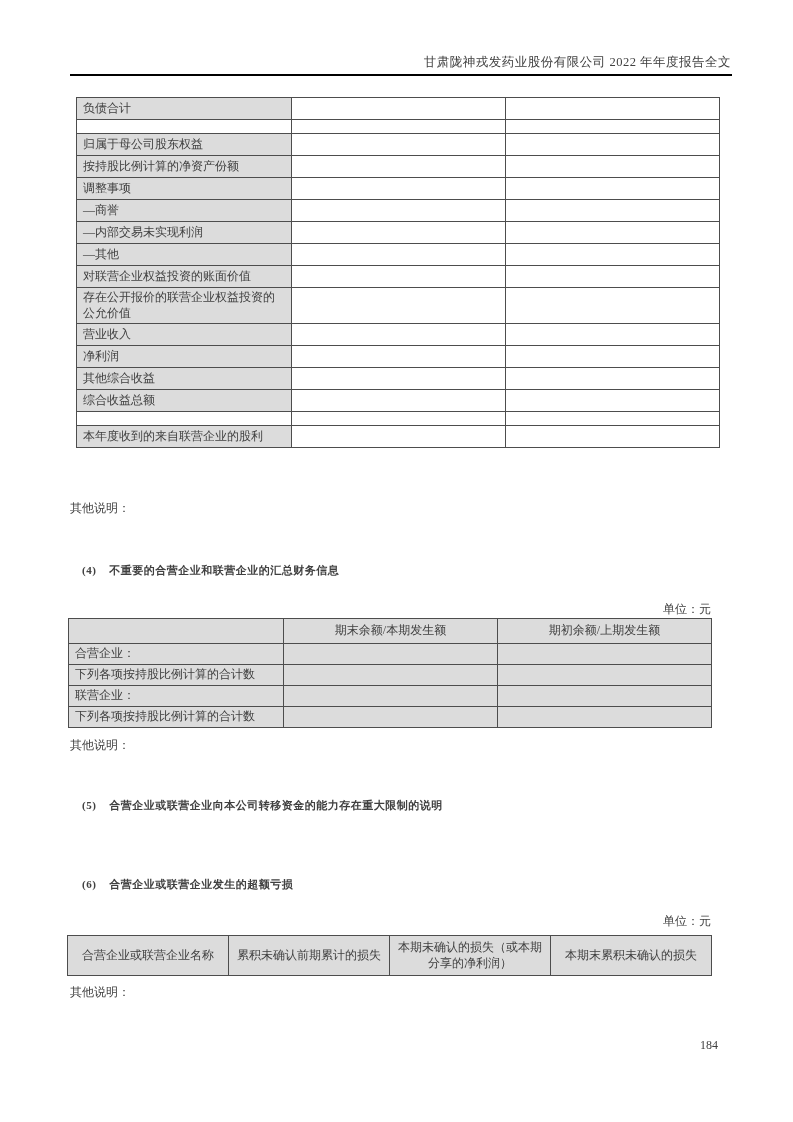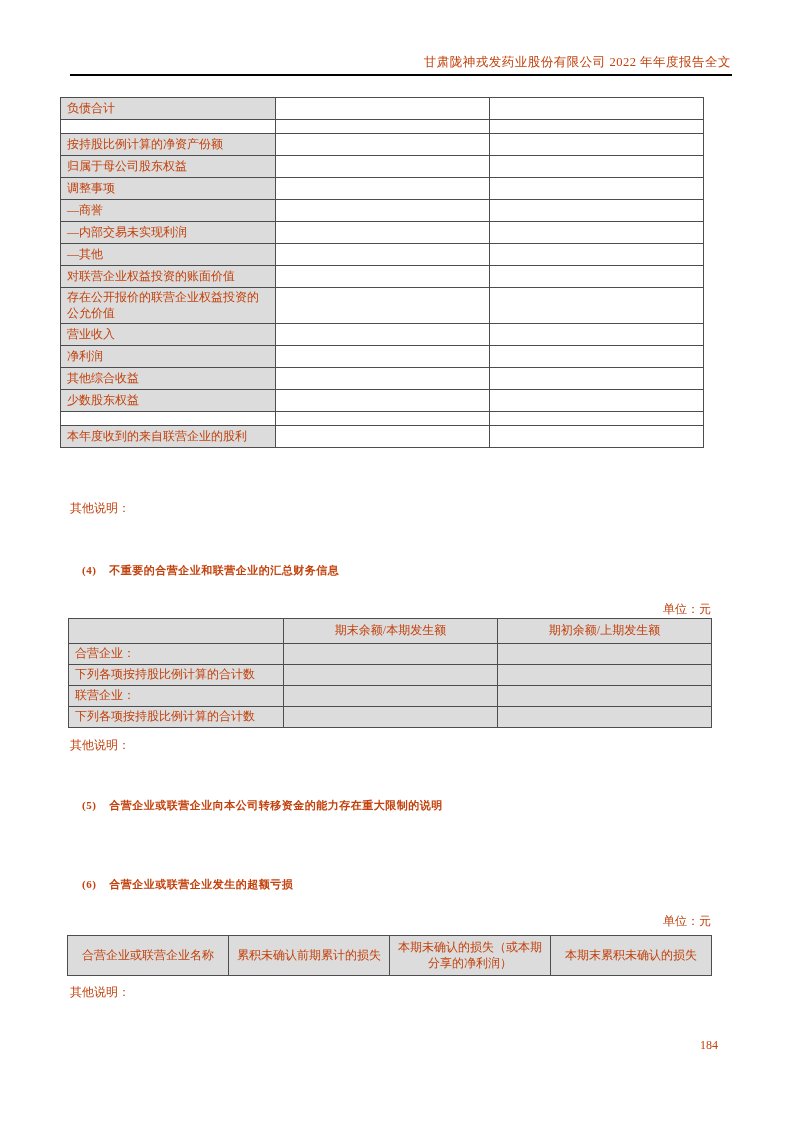--- a/index.html
+++ b/index.html
@@ -2,21 +2,21 @@
 <html><head>
 <meta charset="utf-8">
 <style>
   * { margin:0; padding:0; box-sizing:border-box; }
   html,body { background:#ffffff; }
   .page {
     position:relative;
     width:793px; height:1122px;
     margin:0 auto;
     background:#ffffff;
-    color:#c2410c;
+    color:#404040;
     font-family:"Liberation Serif","DejaVu Serif",serif;
     overflow:hidden;
   }
   .doc-header {
     position:absolute; top:54px; left:70px; width:661px;
     text-align:right; font-size:12.5px; letter-spacing:0.5px;
   }
   .doc-rule {
     position:absolute; top:74px; left:70px; width:662px; height:2px;
     background:#000000;
@@ -24,21 +24,21 @@
   table { border-collapse:collapse; table-layout:fixed; }
   td {
     border:1px solid #4d4d4d;
     font-size:12px; line-height:1.3;
     vertical-align:middle;
     padding:1px 6px;
     overflow:hidden;
     word-break:break-all;
   }
   .grey { background:#dcdcdc; }
-  .t1 { position:absolute; top:97px; left:60px; width:643px;border-radius:29px; }
+  .t1 { position:absolute; top:97px; left:76px; width:643px;border-radius:29px; }
   .t1 td.label { text-align:left; }
   .t1 tr.r      { height:22px; }
   .t1 tr.r-empty{ height:14px; }
   .t1 tr.r-tall { height:36px;padding-left:32px; }
   .note {
     position:absolute; left:70px; font-size:12px;
   }
   .sec-heading {
     position:absolute; left:82px;
     font-size:11px; font-weight:bold;
@@ -78,26 +78,26 @@
         <td class="label grey">负债合计</td>
         <td></td>
           <td></td>
       </tr>
       <tr class="r-empty">
         <td class="label"></td>
         <td></td>
           <td></td>
       </tr>
       <tr class="r">
+        <td class="label grey">归属于母公司股东权益</td>
+        <td></td>
+          <td></td>
+      </tr>
+      <tr class="r">
         <td class="label grey">按持股比例计算的净资产份额</td>
-        <td></td>
-          <td></td>
-      </tr>
-      <tr class="r">
-        <td class="label grey">归属于母公司股东权益</td>
         <td></td>
           <td></td>
       </tr>
       <tr class="r">
         <td class="label grey">调整事项</td>
         <td></td>
           <td></td>
       </tr>
       <tr class="r">
         <td class="label grey">—商誉</td>
@@ -133,21 +133,21 @@
         <td class="label grey">净利润</td>
         <td></td>
           <td></td>
       </tr>
       <tr class="r">
         <td class="label grey">其他综合收益</td>
         <td></td>
           <td></td>
       </tr>
       <tr class="r">
-        <td class="label grey">少数股东权益</td>
+        <td class="label grey">综合收益总额</td>
         <td></td>
           <td></td>
       </tr>
       <tr class="r-empty">
         <td class="label"></td>
         <td></td>
           <td></td>
       </tr>
       <tr class="r">
         <td class="label grey">本年度收到的来自联营企业的股利</td>

